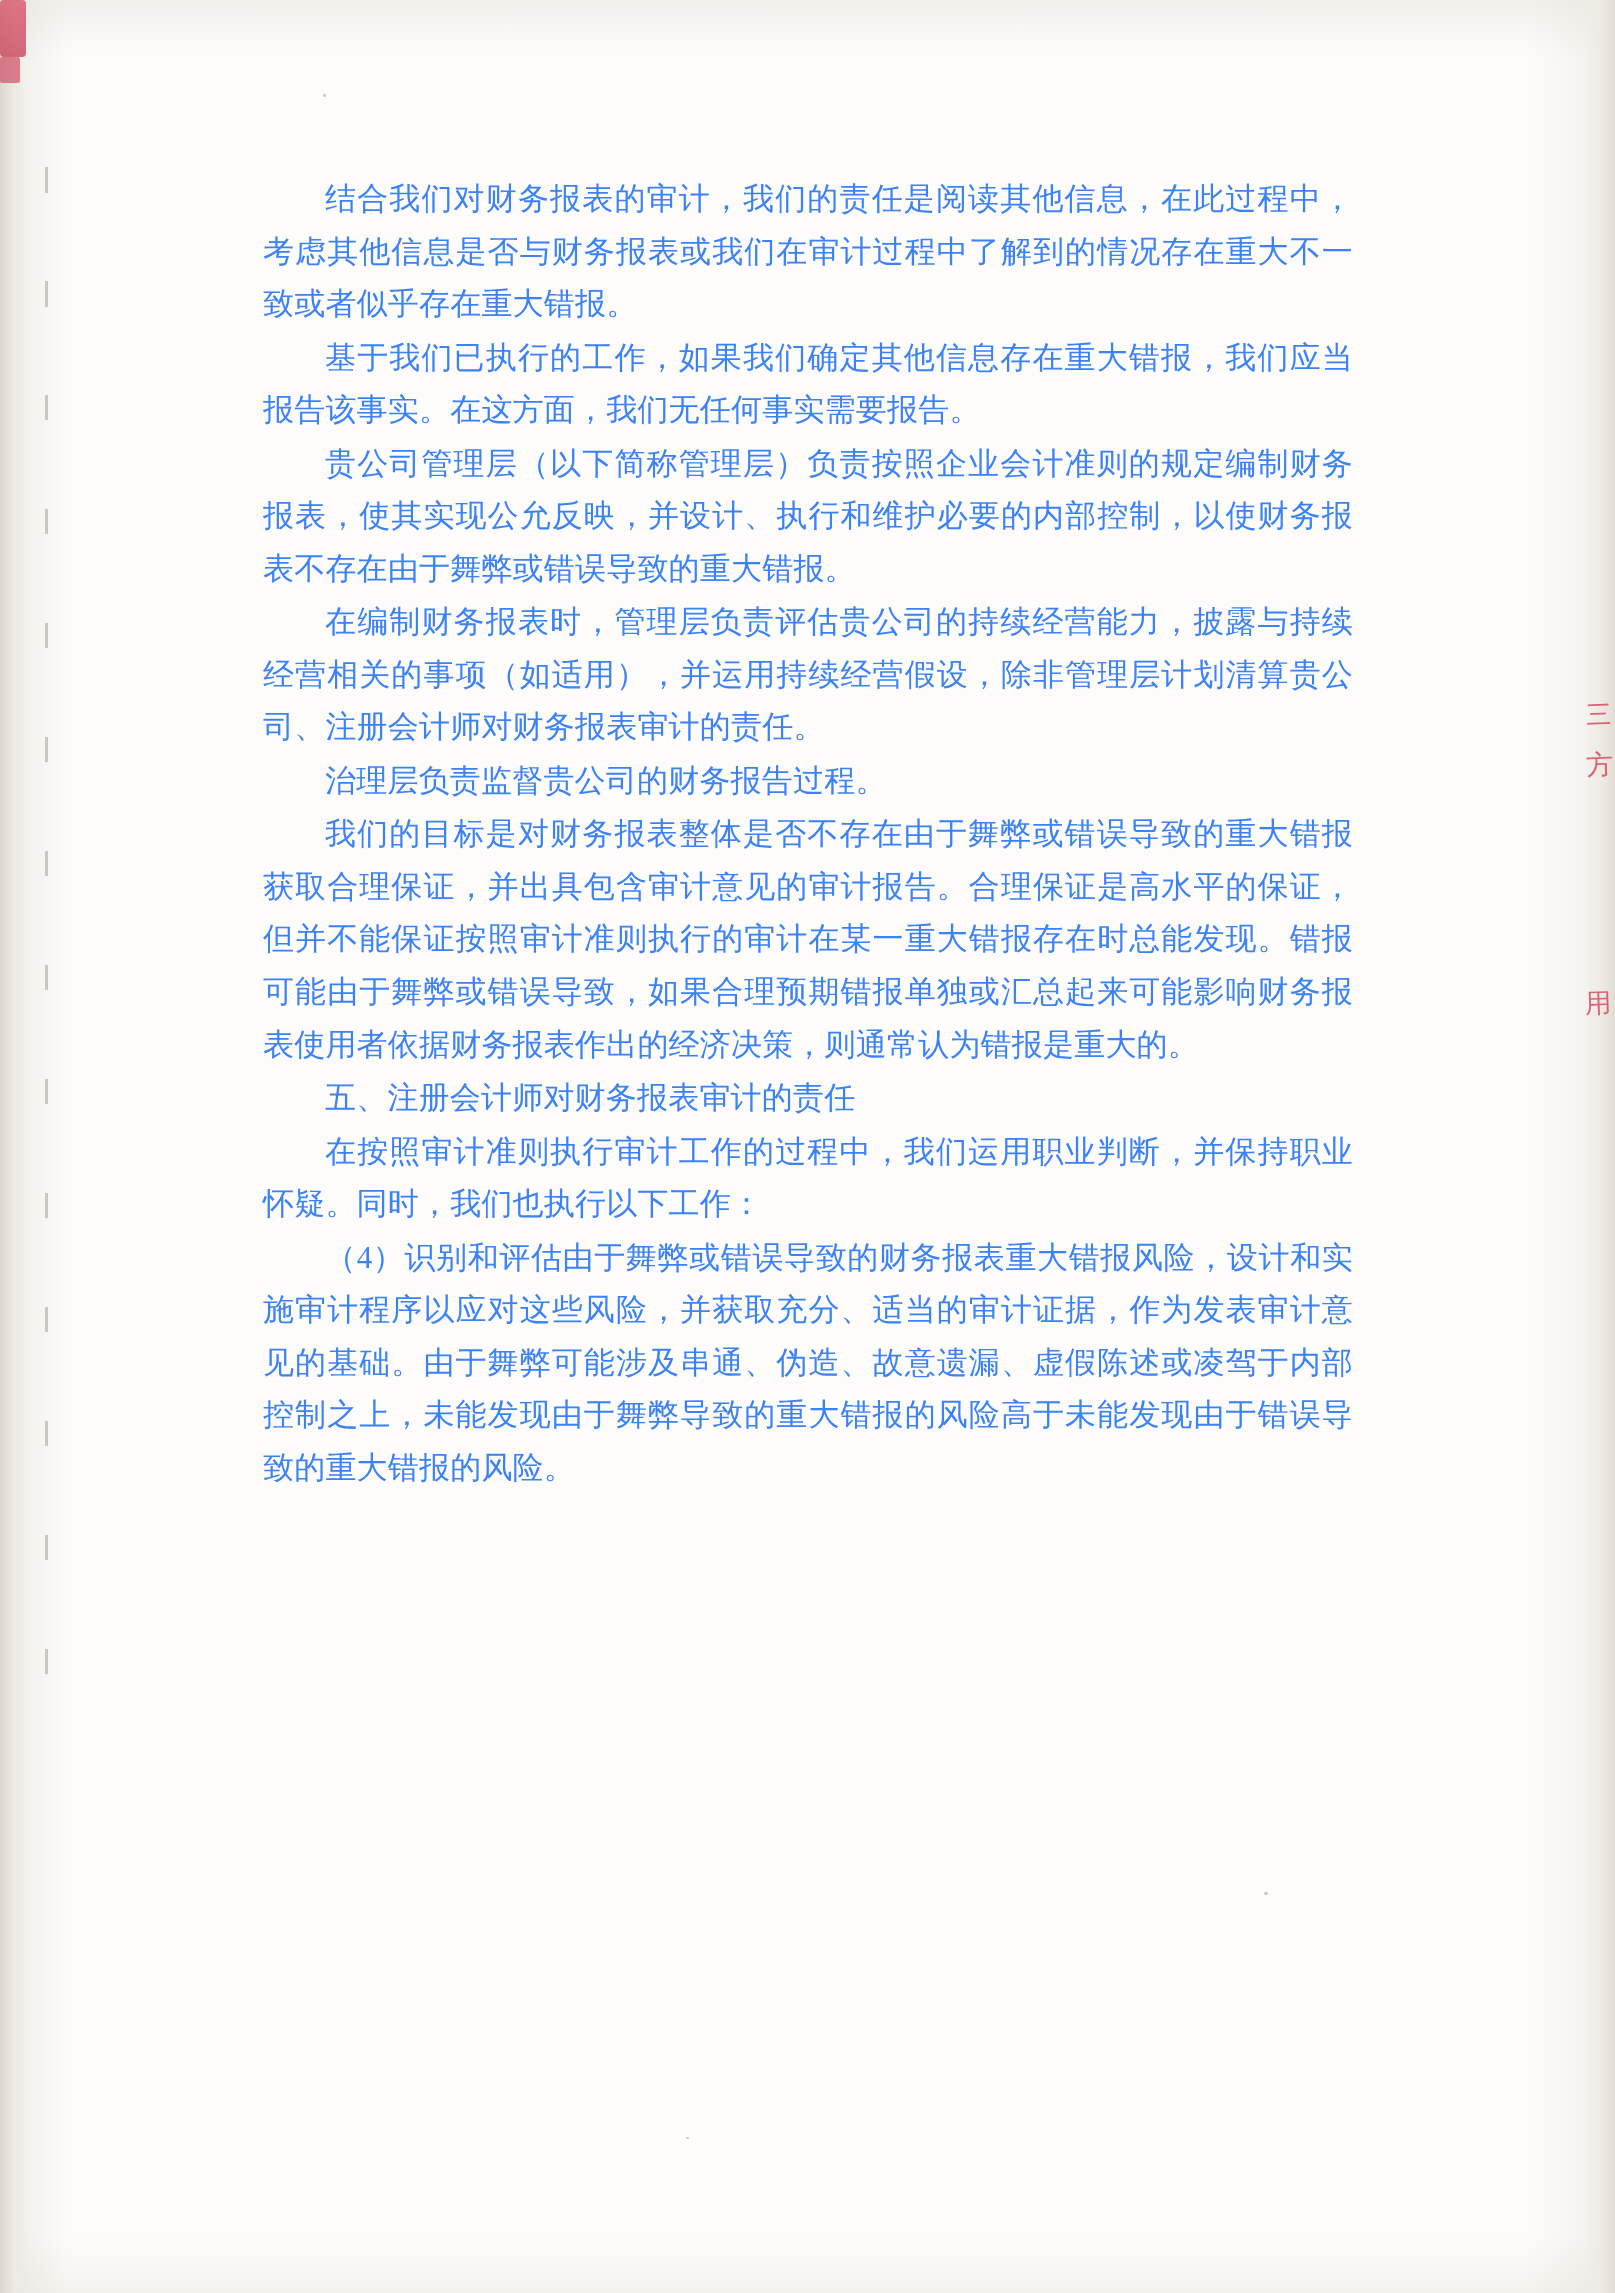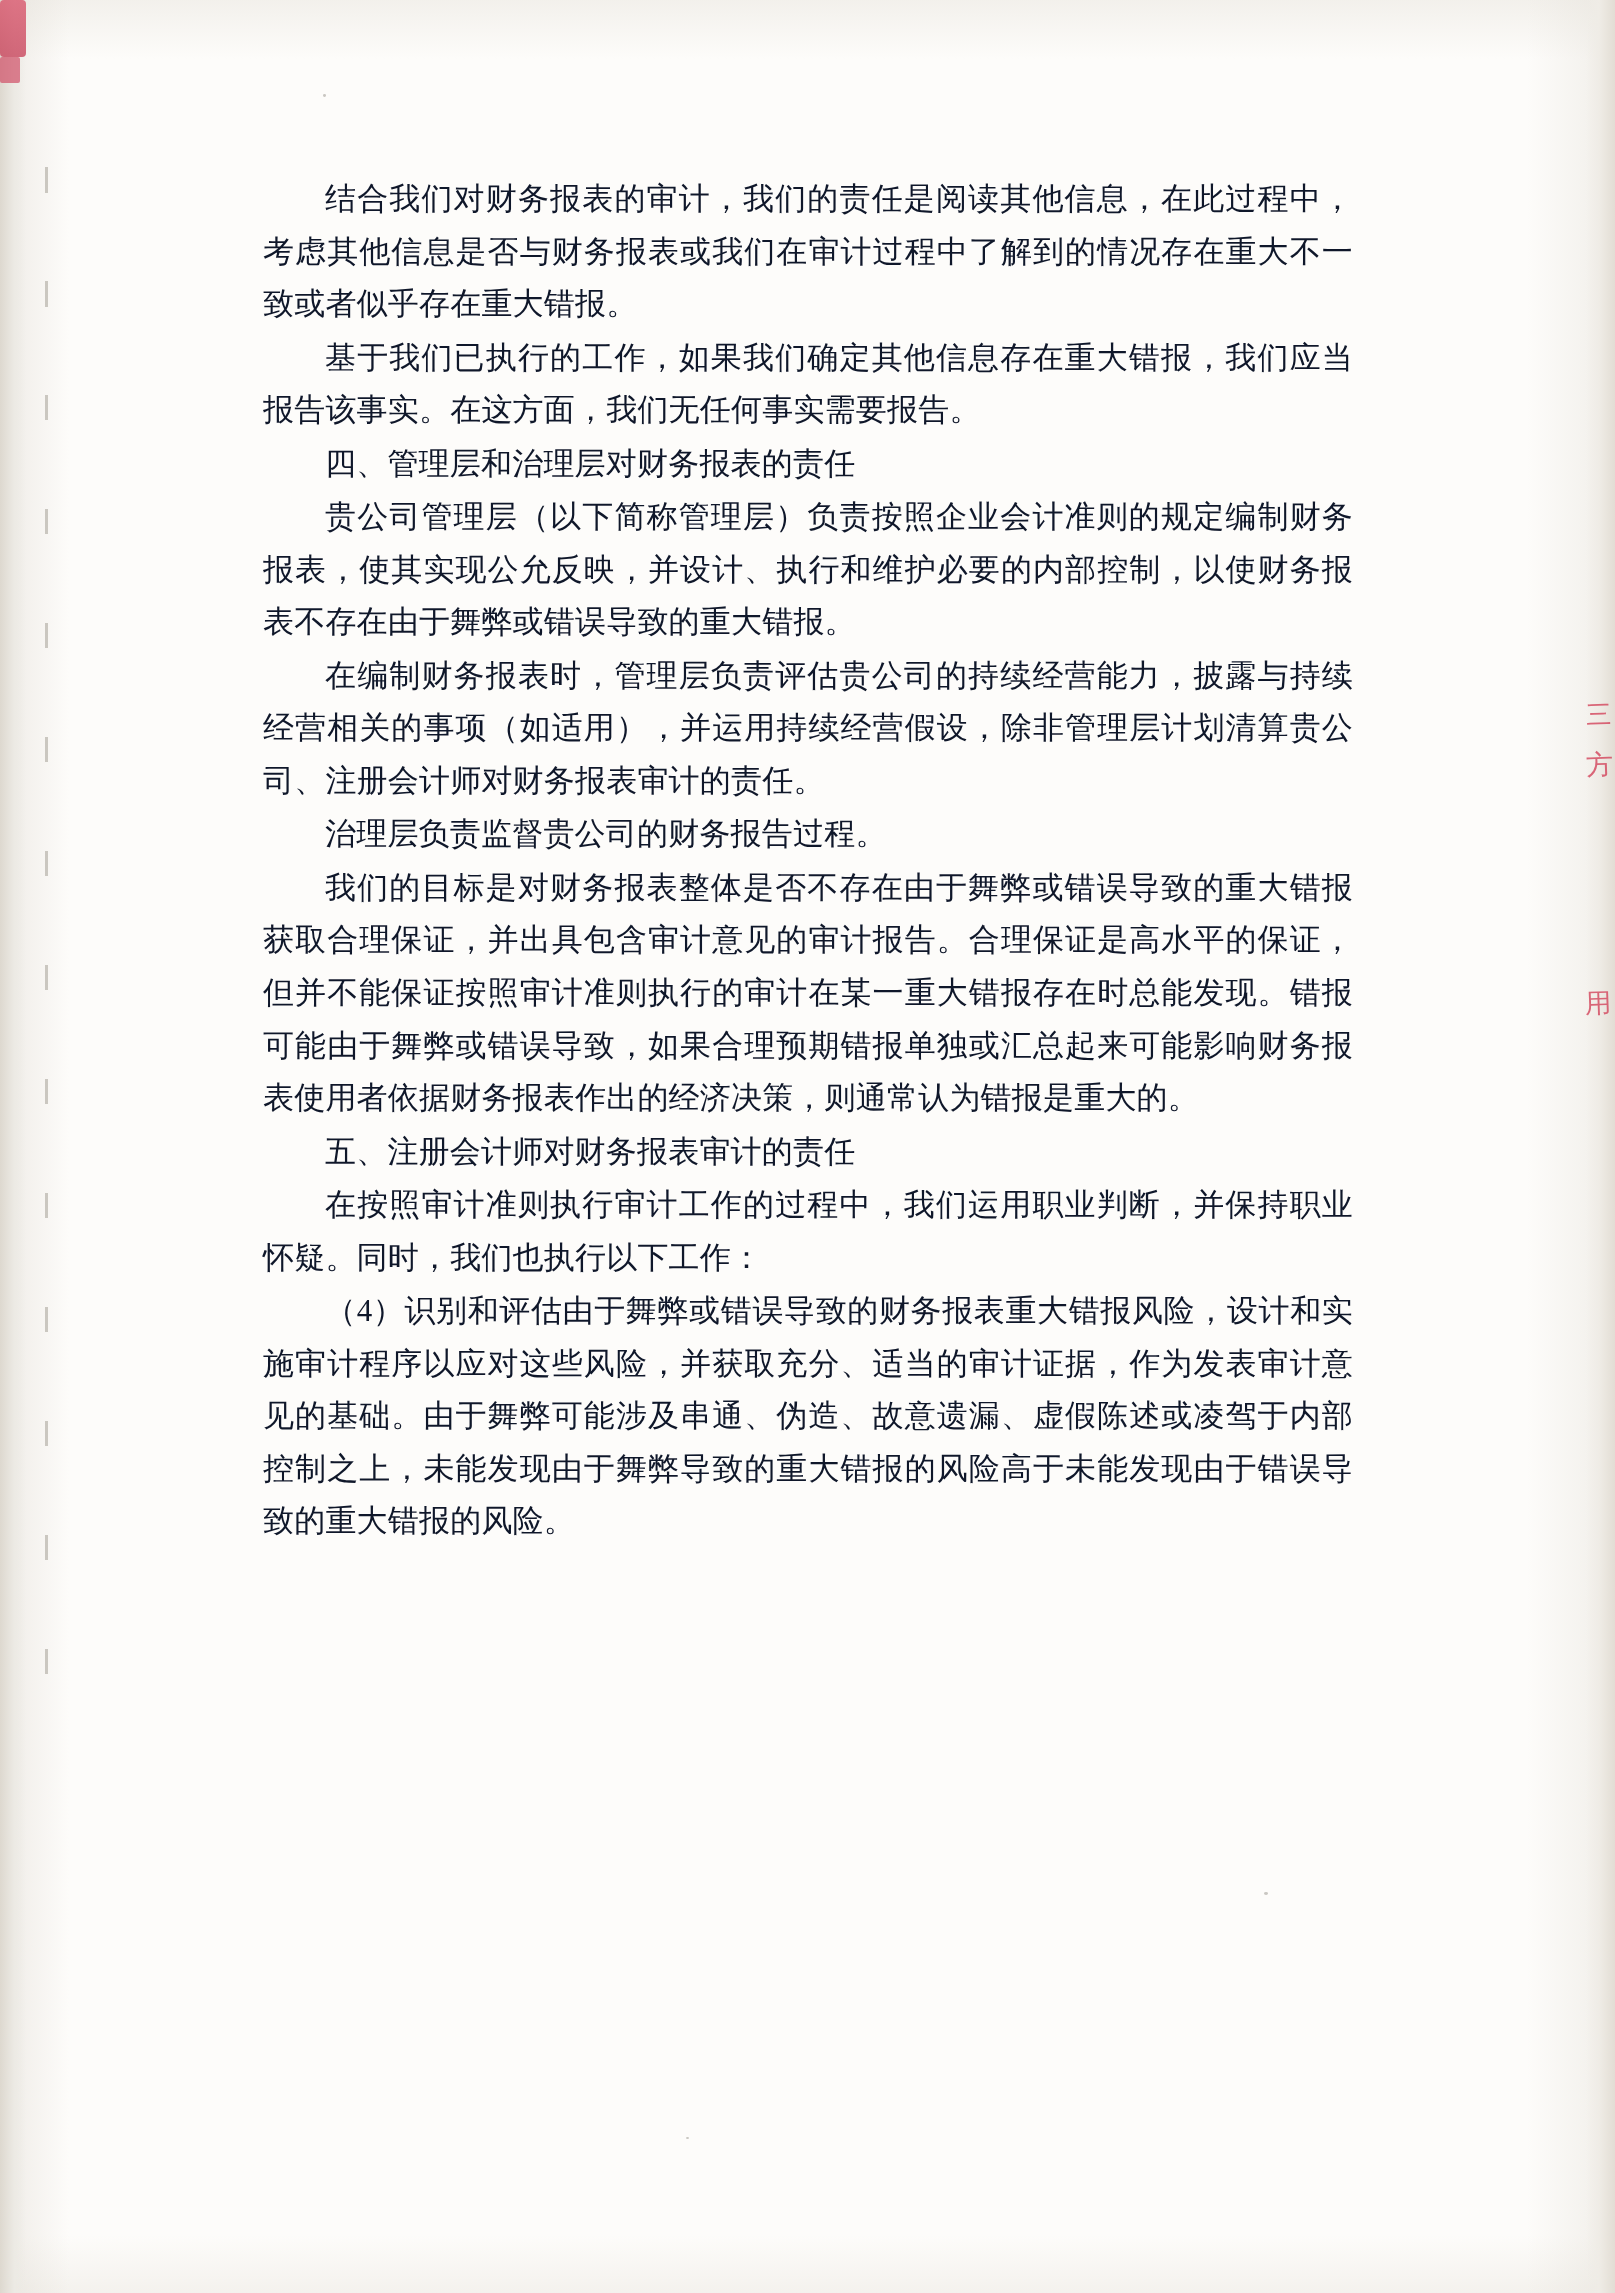--- a/index.html
+++ b/index.html
@@ -59,21 +59,21 @@
       rgba(165,160,150,0) 114px
     );
   }
   .body-text {
     position: absolute;
     left: 263px;
     top: 173px;
     width: 1090px;
     font-size: 31px;
     line-height: 1.695;
-    color: #0f172a;
+    color: #3b82f6;
     letter-spacing: 0.2px;
     text-align: justify;
   }
   .para {
     margin: 0 0 1px 0;
     text-indent: 2em;
   }
   .para.heading {
     text-indent: 2em;
   }
@@ -125,21 +125,20 @@
   <div class="edge-right"></div>
   <div class="binding-marks"></div>
 
   <div class="speck" style="left:323px; top:94px; width:2.9px; height:2.9px;"></div>
   <div class="speck" style="left:1264px; top:1892px; width:3.9px; height:2.9px;"></div>
   <div class="speck" style="left:686px; top:2137px; width:2.9px; height:2px;"></div>
 
   <div class="body-text">
     <p class="para">结合我们对财务报表的审计，我们的责任是阅读其他信息，在此过程中，考虑其他信息是否与财务报表或我们在审计过程中了解到的情况存在重大不一致或者似乎存在重大错报。</p>
     <p class="para">基于我们已执行的工作，如果我们确定其他信息存在重大错报，我们应当报告该事实。在这方面，我们无任何事实需要报告。</p>
-    <p class="para heading">四、管理层和治理层对财务报表的责任</p>
     <p class="para">贵公司管理层（以下简称管理层）负责按照企业会计准则的规定编制财务报表，使其实现公允反映，并设计、执行和维护必要的内部控制，以使财务报表不存在由于舞弊或错误导致的重大错报。</p>
     <p class="para">在编制财务报表时，管理层负责评估贵公司的持续经营能力，披露与持续经营相关的事项（如适用），并运用持续经营假设，除非管理层计划清算贵公司、注册会计师对财务报表审计的责任。</p>
     <p class="para">治理层负责监督贵公司的财务报告过程。</p>
     <p class="para">我们的目标是对财务报表整体是否不存在由于舞弊或错误导致的重大错报获取合理保证，并出具包含审计意见的审计报告。合理保证是高水平的保证，但并不能保证按照审计准则执行的审计在某一重大错报存在时总能发现。错报可能由于舞弊或错误导致，如果合理预期错报单独或汇总起来可能影响财务报表使用者依据财务报表作出的经济决策，则通常认为错报是重大的。</p>
     <p class="para heading">五、注册会计师对财务报表审计的责任</p>
     <p class="para">在按照审计准则执行审计工作的过程中，我们运用职业判断，并保持职业怀疑。同时，我们也执行以下工作：</p>
     <p class="para">（4）识别和评估由于舞弊或错误导致的财务报表重大错报风险，设计和实施审计程序以应对这些风险，并获取充分、适当的审计证据，作为发表审计意见的基础。由于舞弊可能涉及串通、伪造、故意遗漏、虚假陈述或凌驾于内部控制之上，未能发现由于舞弊导致的重大错报的风险高于未能发现由于错误导致的重大错报的风险。</p>
   </div>
 
   <div class="stamp-frag stamp-a">三</div>

